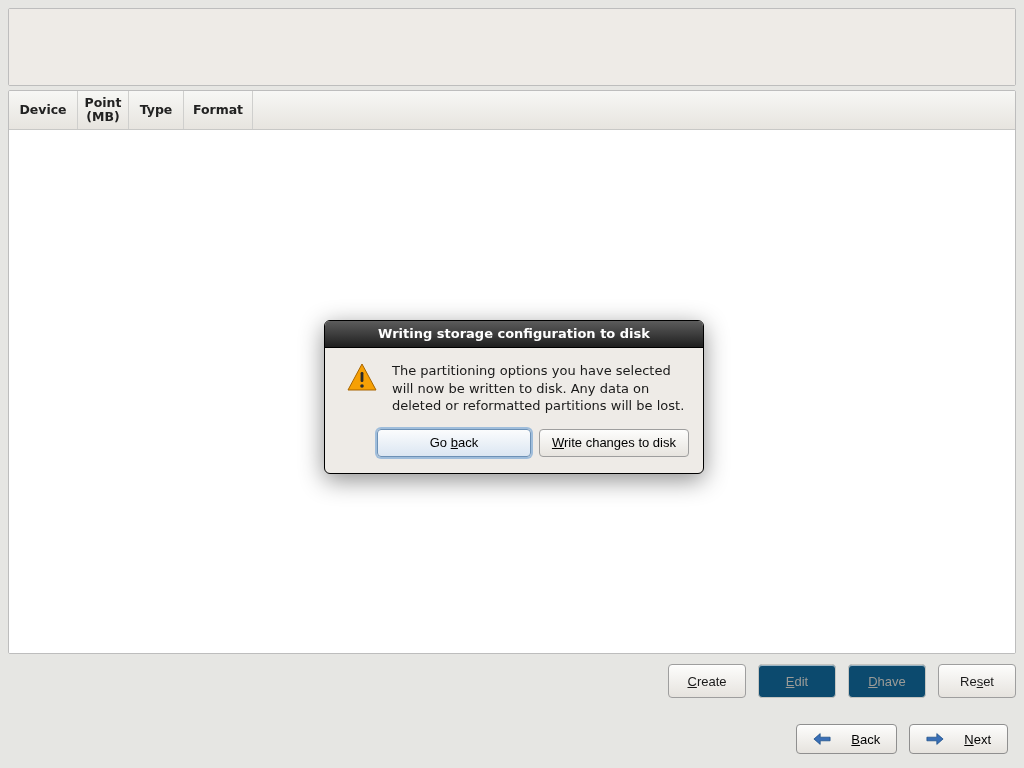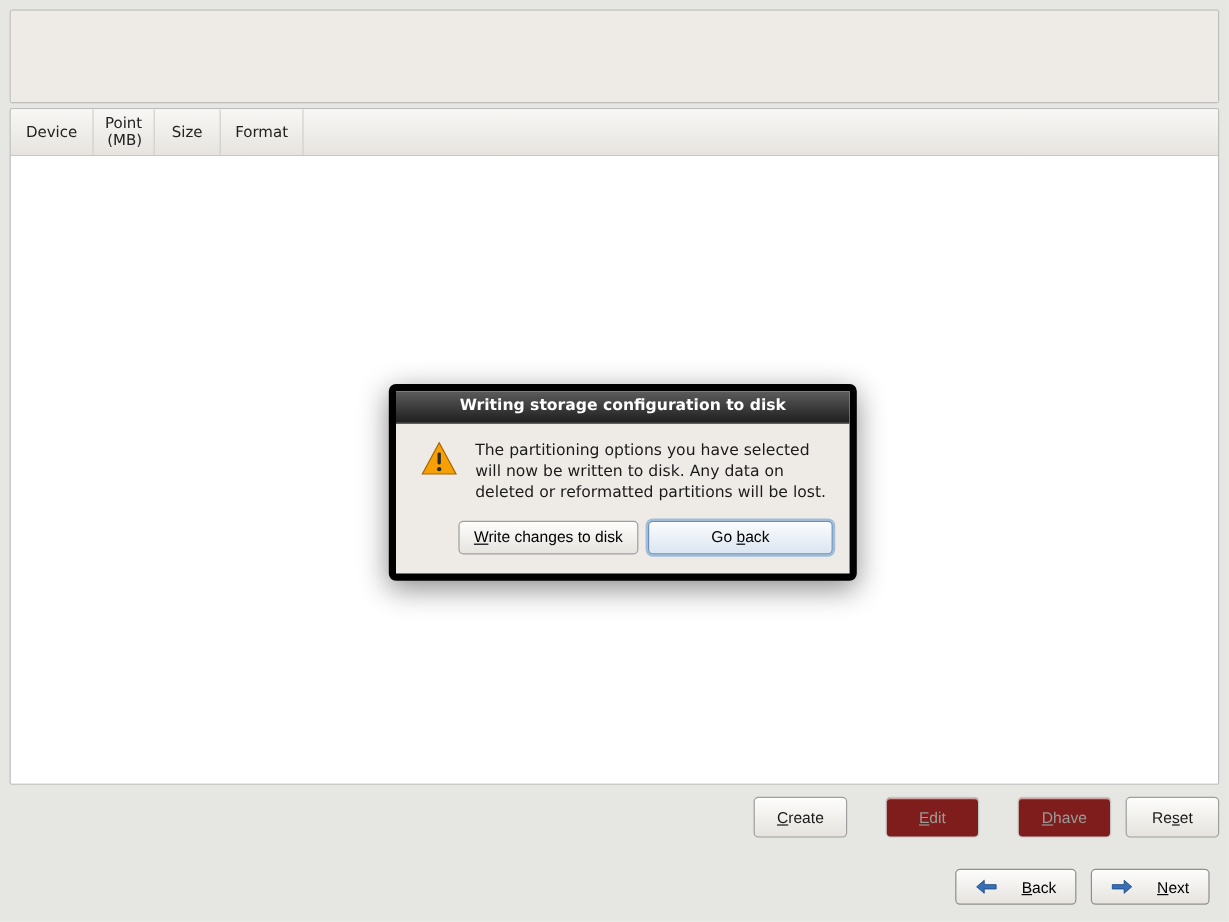--- a/index.html
+++ b/index.html
@@ -55,24 +55,25 @@
     border-bottom: 1px solid #c8c8c6;
     height: 38px;
     font-size: 12.5px;
   }
   .col-head {
     display: flex;
     align-items: center;
     justify-content: center;
     padding: 0 8px;
     border-right: 1px solid #cfcfcd;
-    text-align: right;
+    text-align: center;
     line-height: 1.15;
     white-space: pre;
     color: #222;
+    font-weight: bold;
   }
   .col-filler {
     flex: 1;
     border-right: none;
   }
 
   .table-body {
     flex: 1;
     background: #ffffff;
   }
@@ -97,23 +98,22 @@
     cursor: pointer;
     display: inline-flex;
     align-items: center;
     justify-content: center;
     gap: 4px;
     box-shadow: inset 0 1px 0 rgba(255,255,255,0.6);
   }
   .btn.disabled {
     color: #9b9b97;
     border-color: #c5c5c1;
-    background: #7f1d1d;
+    background: #0c4a6e;
     cursor: default;
-    margin-left: 20px;
   }
 
   .av { text-decoration: underline; }
 
   
   .nav-bar {
     position: absolute;
     right: 16px;
     bottom: 14px;
     display: flex;
@@ -133,39 +133,40 @@
     box-shadow: inset 0 1px 0 rgba(255,255,255,0.6);
   }
 
   
   .dialog {
     position: absolute;
     left: 324px;
     top: 320px;
     width: 378px;
     background: #eeebe7;
-    border: 6px solid #000000;
+    border: 1px solid #000000;
     border-radius: 6px;
     box-shadow: 0 6px 24px rgba(0,0,0,0.45);
     overflow: hidden;
   }
   .dialog-title {
     background: linear-gradient(#5c5c5c, #1f1f1f);
     color: #ffffff;
     font-weight: bold;
     font-size: 13px;
     text-align: center;
     padding: 5px 0 6px 0;
     border-bottom: 1px solid #000;
   }
   .dialog-body {
     display: flex;
-    padding: 14px 16px 8px 20px;
+    padding: 14px 16px 8px 9px;
     gap: 14px;
     align-items: flex-start;
+    margin-left: 12px;
   }
   .dialog-text {
     font-size: 13px;
     line-height: 1.35;
     color: #1a1a1a;
   }
   .dialog-buttons {
     display: flex;
     justify-content: flex-end;
     gap: 8px;
@@ -207,21 +208,21 @@
 
   <div class="top-panel">
     <div class="top-panel-inner"></div>
   </div>
 
   <div class="table-frame">
     <div class="col-headers">
       <div class="col-head" style="width:52px">Device</div>
       <div class="col-head" style="width:34px">Point
 (MB)</div>
-      <div class="col-head" style="width:38px">Size</div>
+      <div class="col-head" style="width:38px">Type</div>
       <div class="col-head" style="width:52px">Format</div>
       <div class="col-head col-filler"></div>
     </div>
     <div class="table-body"></div>
   </div>
 
   <div class="action-row">
     <button class="btn">
       <span><span></span><span class="av">C</span><span>reate</span></span>
     </button>
@@ -257,20 +258,20 @@
   <div class="dialog-title">Writing storage configuration to disk</div>
   <div class="dialog-body">
     <svg class="warn" viewBox="0 0 32 32">
       <path d="M16 2 L30 28 L2 28 Z" stroke="#a86500" stroke-width="1" fill="#f6a005"></path>
       <rect x="14.6" y="10" width="2.8" height="10" rx="1.2" fill="#2b2b2b"></rect>
       <circle cx="16" cy="24" r="1.8" fill="#2b2b2b"></circle>
     </svg>
     <div class="dialog-text">The partitioning options you have selected will now be written to disk.  Any data on deleted or reformatted partitions will be lost.</div>
   </div>
   <div class="dialog-buttons">
+    <button class="dlg-btn primary">
+      <span><span>Go </span><span class="av">b</span><span>ack</span></span>
+    </button>
     <button class="dlg-btn">
       <span><span></span><span class="av">W</span><span>rite changes to disk</span></span>
     </button>
-    <button class="dlg-btn primary">
-      <span><span>Go </span><span class="av">b</span><span>ack</span></span>
-    </button>
   </div>
 </div>
 
 </body></html>

